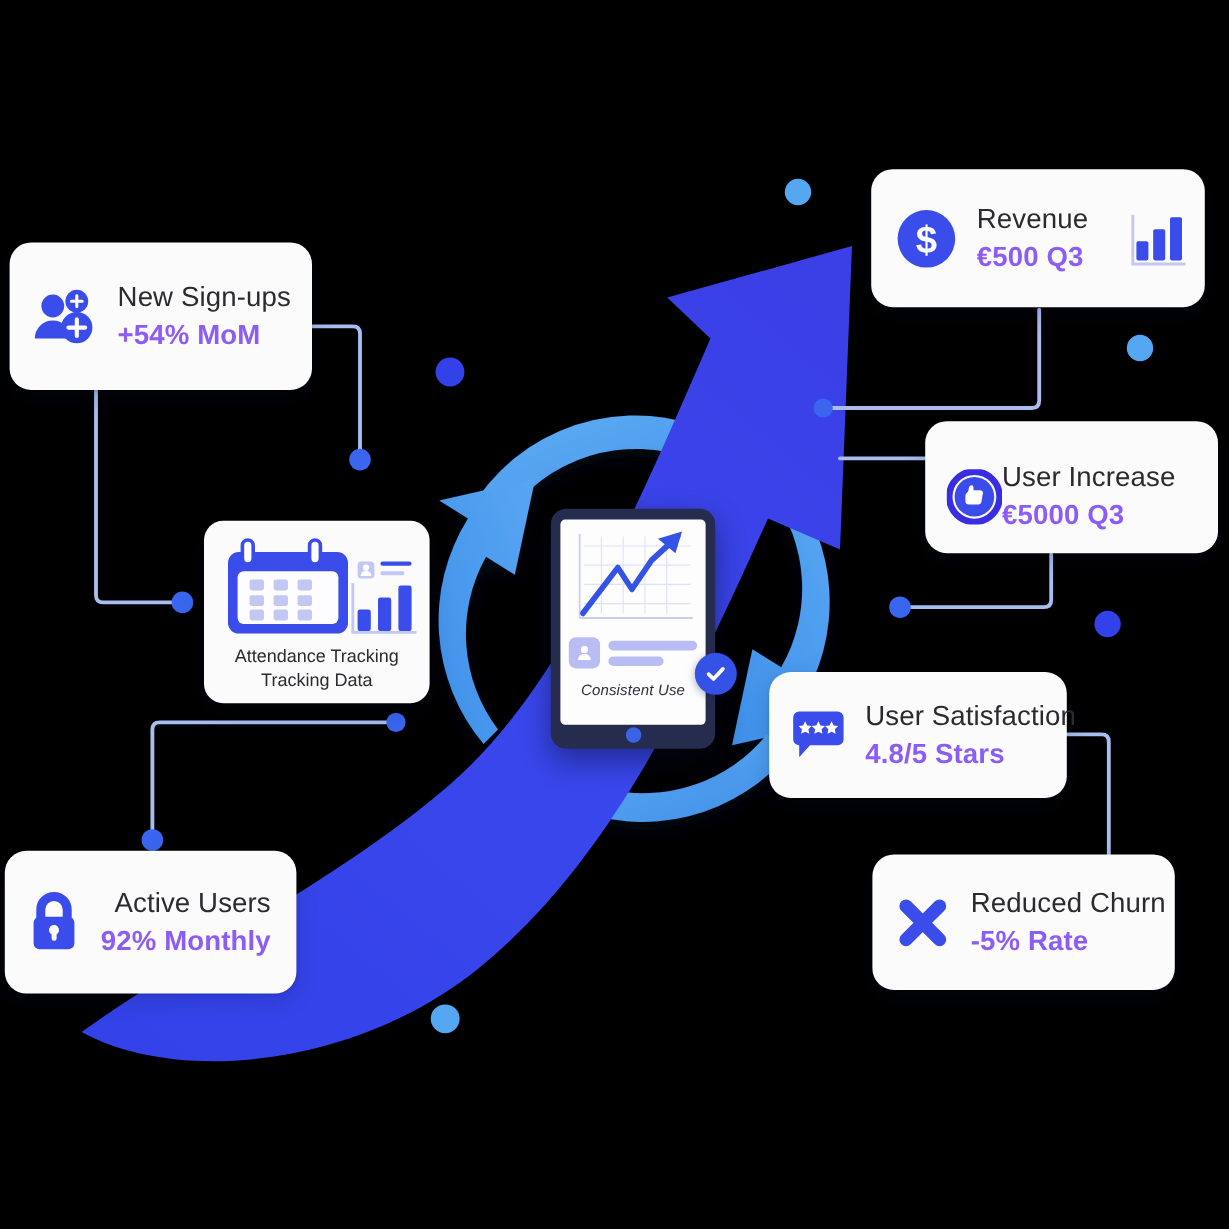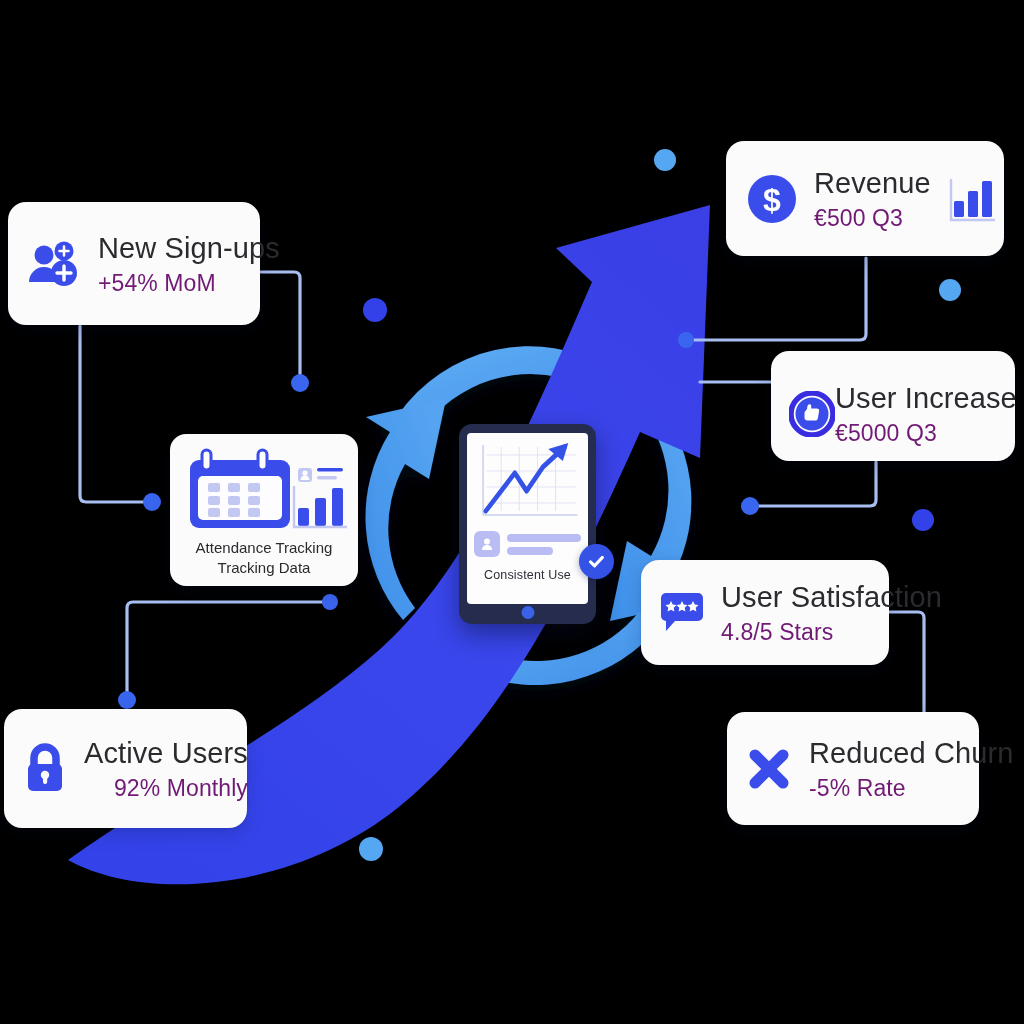--- a/index.html
+++ b/index.html
@@ -38,31 +38,32 @@
     align-items: center;
     box-sizing: border-box;
   }
   .card-text {
     display: flex;
     flex-direction: column;
     justify-content: center;
   }
   .card-title {
     color: #2b2b2f;
-    font-size: 29px;
-    line-height: 1.38;
-    letter-spacing: 0.1px;
-    white-space: nowrap;
-  }
-  .card-value {
-    color: #701a75;
     font-size: 23px;
     line-height: 1.38;
     letter-spacing: 0.1px;
     white-space: nowrap;
+  }
+  .card-value {
+    color: #8b5cf6;
+    font-size: 23px;
+    line-height: 1.38;
+    letter-spacing: 0.1px;
+    white-space: nowrap;
+    font-weight: bold;
   }
 
   
   #card-new-signups {
     left: 8px; top: 202px; width: 252px; height: 123px;
     padding: 0 29px 0 18px; gap: 16px;
   }
   #card-revenue {
     left: 726px; top: 141px; width: 278px; height: 115px;
     padding: 0 12px 0 20px; gap: 16px;
@@ -113,20 +114,21 @@
     position: absolute;
     left: 459px;
     top: 424px;
     width: 137px;
     height: 200px;
     background: #262c4e;
     border-radius: 13px;
     box-shadow: 0 10px 24px rgba(6, 12, 40, 0.45);
     box-sizing: border-box;
     padding: 9px 8px 20px 8px;
+    font-style: italic;
   }
   #device-screen {
     width: 100%;
     height: 100%;
     background: #fdfdfd;
     border-radius: 4px;
     position: relative;
     overflow: hidden;
     box-sizing: border-box;
     padding: 6px 7px 0 7px;

